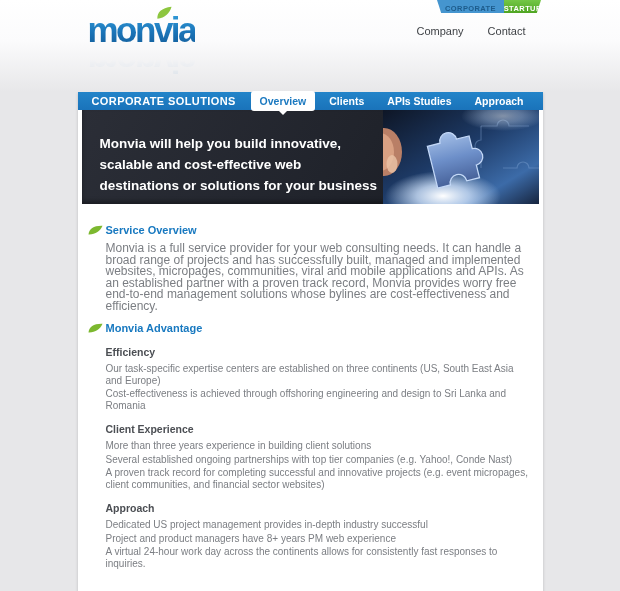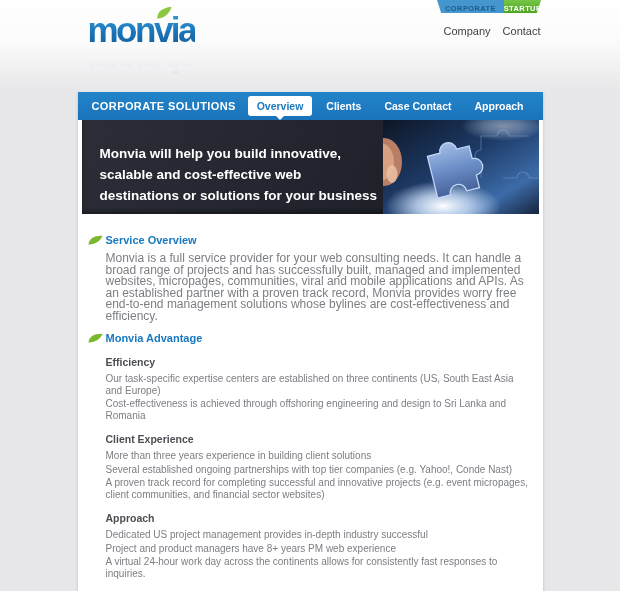--- a/index.html
+++ b/index.html
@@ -52,36 +52,36 @@
     position: absolute; left: 0; top: 31px;
     font-size: 35px; font-weight: bold; letter-spacing: -2.5px;
     color: #1b76ba; transform: scaleY(-1); opacity: .10;
     -webkit-mask-image: linear-gradient(to bottom, rgba(0,0,0,.7), transparent 55%);
     mask-image: linear-gradient(to bottom, rgba(0,0,0,.7), transparent 55%);
     pointer-events: none;
   }
   .logo-leaf { position: absolute; top: -7px; right: 22px; transform: rotate(-10deg); }
 
   .header-nav {
-    margin-left: auto; margin-right: 2px; padding-top: 13px;
-    display: flex; gap: 12px;
+    margin-left: auto; margin-right: 17px; padding-top: 13px;
+    display: flex; gap: 24px;
     font-size: 11px; color: #3f4246;
   }
   .header-nav span { cursor: pointer; }
 
   
   .main {
     width: 465px; margin: 0 auto;
     background: #ffffff;
     box-shadow: 0 1px 3px rgba(0,0,0,.18);
   }
 
   
   .bar {
-    height: 28px;
+    height: 18px;
     background: linear-gradient(#2384c9, #1a73ba);
     display: flex; align-items: center;
     padding: 0 10px 0 14px;
   }
   .bar-title { color: #ffffff; font-weight: bold; font-size: 11px; letter-spacing: .4px; }
   .bar-tabs { margin-left: auto; display: flex; gap: 5px; align-items: center; }
   .bar-tab {
     color: #ffffff; font-size: 10.5px; font-weight: bold;
     padding: 4px 9px; position: relative; cursor: pointer;
   }
@@ -148,21 +148,21 @@
   </div>
 </div>
 
 <div class="main">
 
   <div class="bar">
     <span class="bar-title">CORPORATE SOLUTIONS</span>
     <div class="bar-tabs">
       <span class="bar-tab active">Overview</span>
       <span class="bar-tab">Clients</span>
-      <span class="bar-tab">Case Contact</span>
+      <span class="bar-tab">APIs Studies</span>
       <span class="bar-tab">Approach</span>
     </div>
   </div>
 
   <div class="hero">
     <div class="hero-text">Monvia will help you build innovative,
 scalable and cost-effective web
 destinations or solutions for your business</div>
     <div class="hero-image">
       <svg width="156" height="94" viewBox="0 0 156 94">

